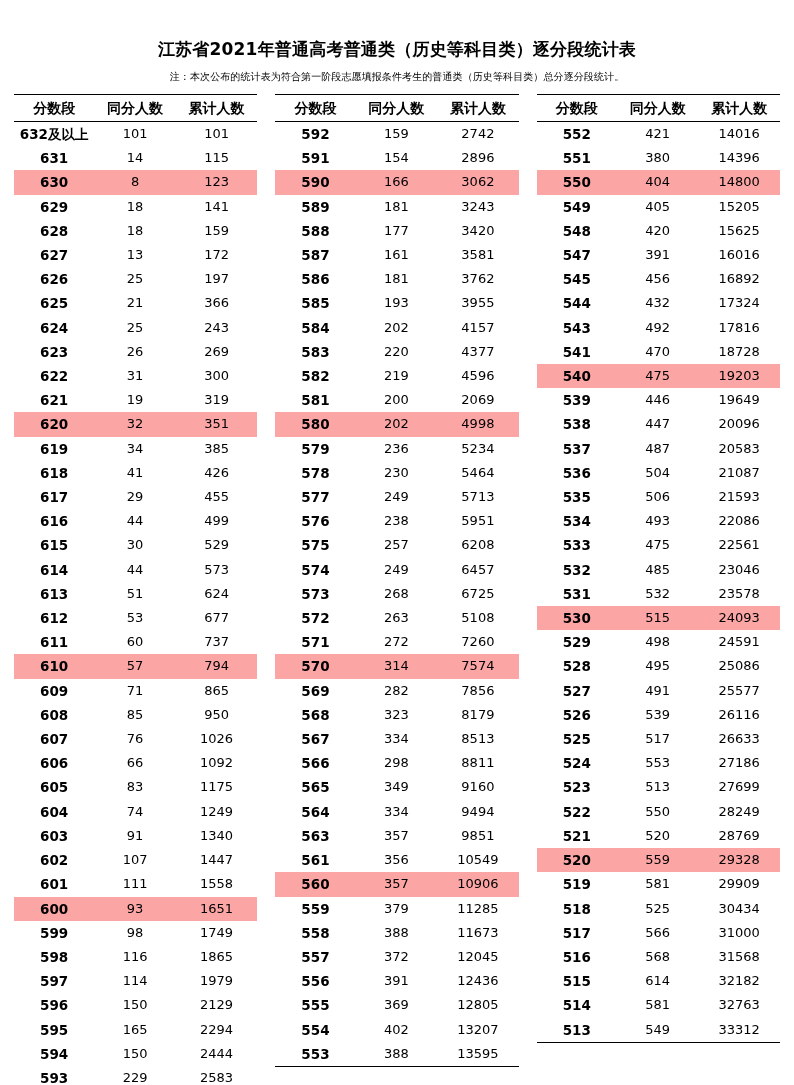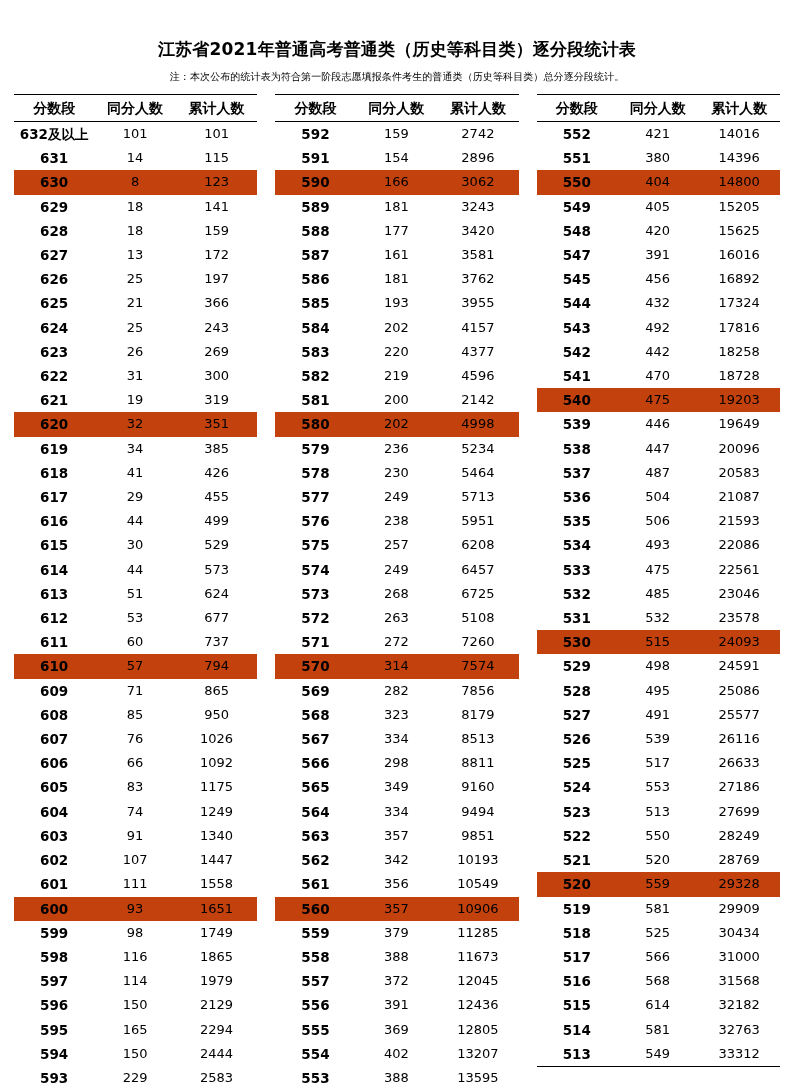--- a/index.html
+++ b/index.html
@@ -72,21 +72,21 @@
   table.grid td.c0 {
     font-weight: bold;
     font-size: 13.5px;
   }
   table.grid td.c1,
   table.grid td.c2 {
     font-weight: normal;
     font-size: 13px;
   }
   table.grid tr.shaded td {
-    background: #c2410c;
+    background: #fca5a5;
   }
   table.grid tr.lastrow td {
     border-bottom: 1.6px solid #000;
   }
   col.w0 { width: 33%; }
   col.w1 { width: 33.5%; }
   col.w2 { width: 33.5%; }
   .sep {
     width: 10px;
   }
@@ -387,21 +387,21 @@
               <td class="c2">4377</td>
             </tr>
             <tr>
               <td class="c0">582</td>
               <td class="c1">219</td>
               <td class="c2">4596</td>
             </tr>
             <tr>
               <td class="c0">581</td>
               <td class="c1">200</td>
-              <td class="c2">2142</td>
+              <td class="c2">2069</td>
             </tr>
             <tr class="shaded">
               <td class="c0">580</td>
               <td class="c1">202</td>
               <td class="c2">4998</td>
             </tr>
             <tr>
               <td class="c0">579</td>
               <td class="c1">236</td>
               <td class="c2">5234</td>
@@ -478,25 +478,20 @@
             </tr>
             <tr>
               <td class="c0">564</td>
               <td class="c1">334</td>
               <td class="c2">9494</td>
             </tr>
             <tr>
               <td class="c0">563</td>
               <td class="c1">357</td>
               <td class="c2">9851</td>
-            </tr>
-            <tr>
-              <td class="c0">562</td>
-              <td class="c1">342</td>
-              <td class="c2">10193</td>
             </tr>
             <tr>
               <td class="c0">561</td>
               <td class="c1">356</td>
               <td class="c2">10549</td>
             </tr>
             <tr class="shaded">
               <td class="c0">560</td>
               <td class="c1">357</td>
               <td class="c2">10906</td>
@@ -596,25 +591,20 @@
               <td class="c0">544</td>
               <td class="c1">432</td>
               <td class="c2">17324</td>
             </tr>
             <tr>
               <td class="c0">543</td>
               <td class="c1">492</td>
               <td class="c2">17816</td>
             </tr>
             <tr>
-              <td class="c0">542</td>
-              <td class="c1">442</td>
-              <td class="c2">18258</td>
-            </tr>
-            <tr>
               <td class="c0">541</td>
               <td class="c1">470</td>
               <td class="c2">18728</td>
             </tr>
             <tr class="shaded">
               <td class="c0">540</td>
               <td class="c1">475</td>
               <td class="c2">19203</td>
             </tr>
             <tr>

